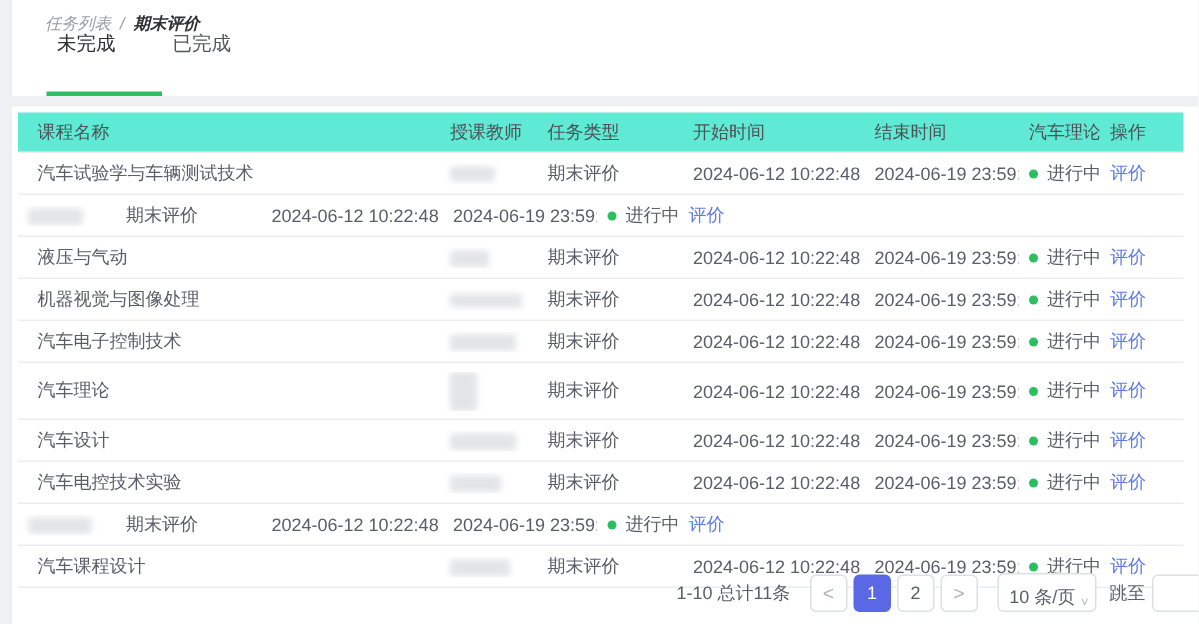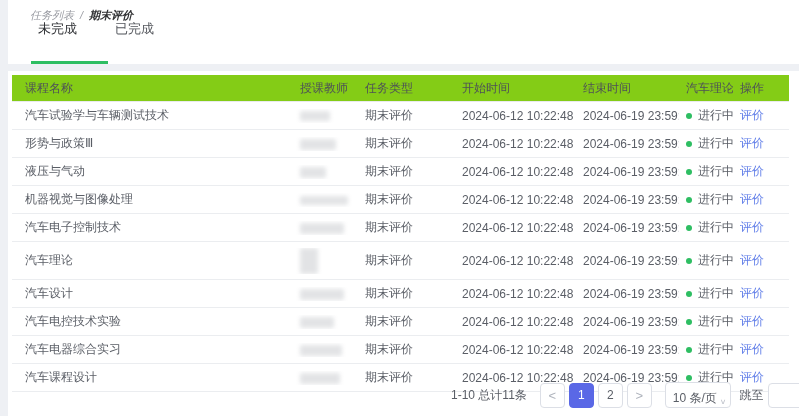--- a/index.html
+++ b/index.html
@@ -18,21 +18,21 @@
   .tab{
     box-sizing:border-box;width:77px;padding:9px 0 23px 7px;font-size:13px;color:#53565c;
     border-bottom:3px solid transparent;cursor:pointer;
   }
   .tab.active{color:#2d2f33;border-bottom-color:var(--accent-green,#2ebe62);}
   
   .main-card{position:absolute;left:8px;top:71px;right:0;bottom:0;background:#fff;}
   
   .table{position:absolute;left:4px;top:4px;width:777px;font-size:12px;color:#5a5e66;}
   .tr{display:flex;align-items:center;min-height:27px;border-bottom:1px solid #ebedf0;background:#fff;}
-  .tr.head{background:#84cc16;min-height:26px;color:#4e5257;border-bottom:1px solid #e9ebee;justify-content:space-between;}
+  .tr.head{background:#5eead4;min-height:26px;color:#4e5257;border-bottom:1px solid #e9ebee;justify-content:space-between;}
   .tr.tall{min-height:37px;}
   .td{box-sizing:border-box;padding-left:7px;white-space:nowrap;overflow:hidden;}
   .c-course{width:281px;padding-left:13px;}
   .c-teacher{width:65px;}
   .c-type{width:97px;}
   .c-start{width:121px;}
   .c-end{width:103px;}
   .c-status{width:54px;display:flex;align-items:center;}
   .c-action{width:56px;}
   .dot{width:6px;height:6px;border-radius:50%;background:var(--accent-green,#2ebe62);margin-right:6px;flex:none;}
@@ -96,21 +96,20 @@
     <div class="td c-status">
       <span class="dot"></span>
       <span>进行中</span>
     </div>
     <div class="td c-action">
       <a class="action-link">评价</a>
     </div>
   </div>
 
   <div class="tr">
-    <div class="td c-course">形势与政策Ⅲ</div>
     <div class="td c-teacher"><span class="blur" style="width: 36px; height: 11px;"></span></div>
     <div class="td c-type">期末评价</div>
     <div class="td c-start">2024-06-12 10:22:48</div>
     <div class="td c-end">2024-06-19 23:59:59</div>
     <div class="td c-status">
       <span class="dot"></span>
       <span>进行中</span>
     </div>
     <div class="td c-action">
       <a class="action-link">评价</a>
@@ -201,21 +200,20 @@
     <div class="td c-status">
       <span class="dot"></span>
       <span>进行中</span>
     </div>
     <div class="td c-action">
       <a class="action-link">评价</a>
     </div>
   </div>
 
   <div class="tr">
-    <div class="td c-course">汽车电器综合实习</div>
     <div class="td c-teacher"><span class="blur" style="width: 42px; height: 11px;"></span></div>
     <div class="td c-type">期末评价</div>
     <div class="td c-start">2024-06-12 10:22:48</div>
     <div class="td c-end">2024-06-19 23:59:59</div>
     <div class="td c-status">
       <span class="dot"></span>
       <span>进行中</span>
     </div>
     <div class="td c-action">
       <a class="action-link">评价</a>

